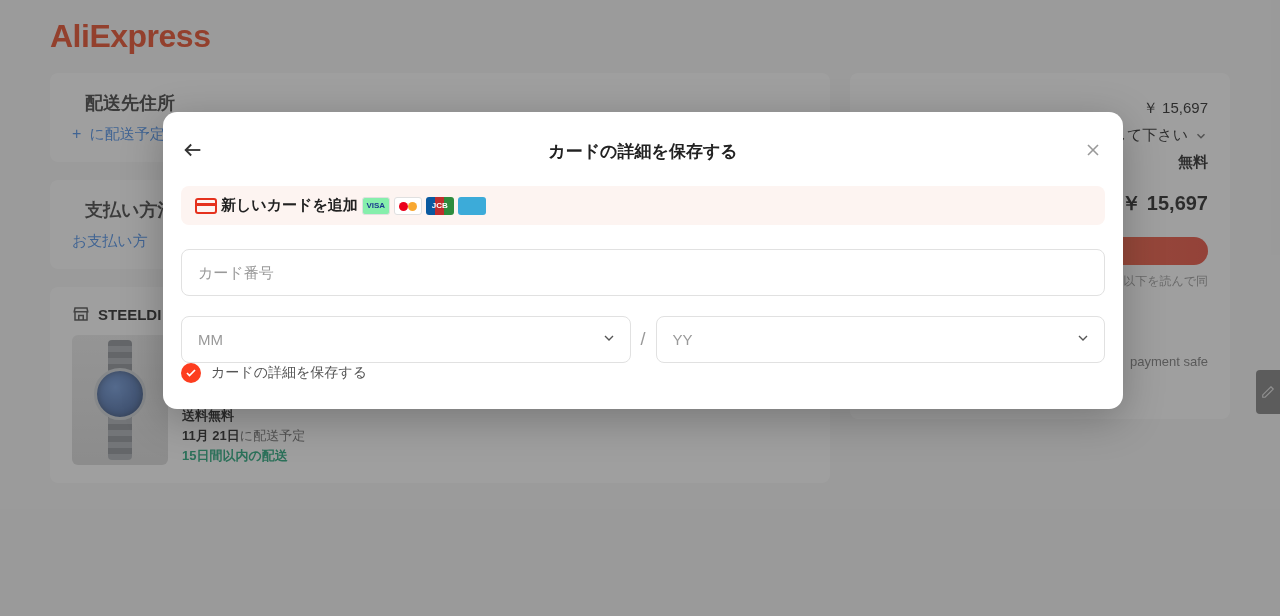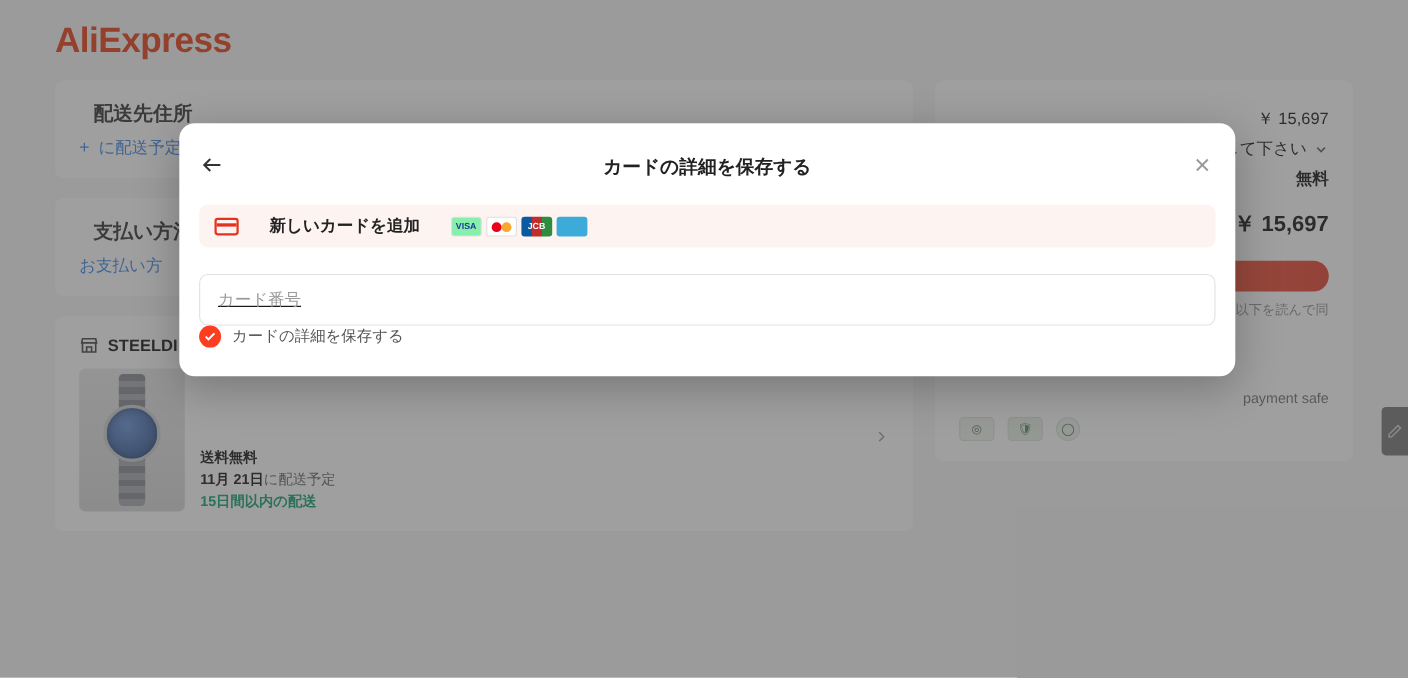--- a/index.html
+++ b/index.html
@@ -37,34 +37,34 @@
 .watch .face { position:absolute; left:4px; top:28px; width:52px; height:52px; border-radius:50%; background: radial-gradient(circle at 40% 35%, #5a8ad6, #173a7a); border:3px solid #c8ccd0; box-shadow: inset 0 0 6px rgba(0,0,0,.4);}
 
 
 .overlay { position: absolute; inset: 0; background: rgba(80,80,80,0.55); display: flex; align-items: flex-start; justify-content: center; }
 .modal { position: absolute; left: 163px; top: 112px; width: 960px; background: #fff; border-radius: 14px; box-shadow: 0 10px 40px rgba(0,0,0,.25); padding: 22px 0; }
 .modal-head { position: relative; display: flex; align-items: center; justify-content: center; height: 34px; }
 .modal-title { font-size: 17px; font-weight: 600; color: #222; }
 .modal-back { position: absolute; left: 18px; top: 4px; cursor: pointer; width: 24px; height: 24px; display:flex; align-items:center; justify-content:center; }
 .modal-close { position: absolute; right: 18px; top: 4px; cursor: pointer; width: 24px; height: 24px; display:flex; align-items:center; justify-content:center; color:#999; }
 .modal-body { padding: 18px 18px 4px; }
-.newcard-banner { background: #fdf4f1; border-radius: 8px; padding: 10px 14px; display: flex; align-items: center; gap: 28px; }
+.newcard-banner { background: #fdf4f1; border-radius: 8px; padding: 10px 14px; display: flex; align-items: center; gap: 4px; }
 .nc-icon { width: 22px; height: 16px; border: 2px solid #e5311d; border-radius: 3px; position: relative; }
 .nc-icon::after { content:""; position:absolute; left:0; right:0; top:3px; height:3px; background:#e5311d;}
 .nc-label { font-weight: 700; font-size: 15px; color: #222; }
 .card-icons { display: flex; gap: 4px; }
 .ci { width: 28px; height: 18px; border-radius: 3px; display: inline-flex; align-items:center; justify-content:center; font-size:8px; font-weight:700; }
 .ci.visa { background:#86efac; color:#1a3a8f; border:1px solid #e0e0e0; }
 .ci.mc { background:#fff; border:1px solid #e0e0e0; position:relative;}
 .ci.mc::before{content:"";width:9px;height:9px;background:#eb001b;border-radius:50%;position:absolute;left:4px;top:4px;}
 .ci.mc::after{content:"";width:9px;height:9px;background:#f79e1b;border-radius:50%;position:absolute;right:4px;top:4px;opacity:.9;}
 .ci.jcb { background: linear-gradient(90deg,#0a5aa0 33%,#c12d2d 33% 66%,#2e8c3e 66%); color:#fff;}
 .ci.amex { background:#3cabd9; color:#fff; }
 .form-grid { display: flex; gap: 28px; margin-top: 24px; }
-.form-col { flex: 1; display: flex; flex-direction: column; gap: 20px; text-decoration: underline; }
+.form-col { flex: 1; display: flex; flex-direction: column; gap: 20px; }
 .inp { border: 1px solid #e1e1e1; border-radius: 8px; padding: 14px 16px; font-size: 15px; color: #333; outline: none; width: 100%; background:#fff; }
 .inp::placeholder { color: #999; }
 .exp-row { display: flex; align-items: center; gap: 10px; }
 .sel-wrap { position: relative; flex: 1; }
 .sel-wrap .chev { position: absolute; right: 14px; top: 50%; transform: translateY(-50%); pointer-events: none; color: #555; }
 .sep { color: #999; font-size: 18px; }
 .cvv-wrap { position: relative; }
 .cvv-info { position: absolute; right: 14px; top: 50%; transform: translateY(-50%); width: 18px; height: 18px; border: 1.5px solid #888; border-radius: 50%; display: flex; align-items:center; justify-content:center; font-size: 11px; color:#666; cursor:pointer;}
 .save-row { display: flex; align-items: center; gap: 10px; }
 .chk { width: 20px; height: 20px; border-radius: 50%; background: #fd3d1f; display:flex; align-items:center; justify-content:center; color:#fff; cursor:pointer;}
@@ -191,20 +191,39 @@
           <span class="ci visa">VISA</span>
           <span class="ci mc"></span>
           <span class="ci jcb">JCB</span>
           <span class="ci amex"></span>
         </div>
       </div>
 
       <div class="form-grid">
         <div class="form-col">
           <input class="inp" placeholder="カード番号" style="">
+          <div class="exp-row">
+            <div class="sel-wrap">
+              <input class="inp" placeholder="MM" style="">
+              <span class="chev">
+                <svg width="16" height="16" viewBox="0 0 24 24" fill="none" stroke="currentColor" stroke-width="2">
+                    <polyline points="6 9 12 15 18 9"></polyline>
+                  </svg>
+              </span>
+            </div>
+            <span class="sep">/</span>
+            <div class="sel-wrap">
+              <input class="inp" placeholder="YY" style="">
+              <span class="chev">
+                <svg width="16" height="16" viewBox="0 0 24 24" fill="none" stroke="currentColor" stroke-width="2">
+                    <polyline points="6 9 12 15 18 9"></polyline>
+                  </svg>
+              </span>
+            </div>
+          </div>
         </div>
       </div>
 
       <div class="save-row">
         <div class="chk">
           <svg width="12" height="12" viewBox="0 0 24 24" fill="none" stroke="currentColor" stroke-width="3.5">
               <polyline points="20 6 9 17 4 12"></polyline>
             </svg>
         </div>
         <span class="save-label">カードの詳細を保存する</span>

